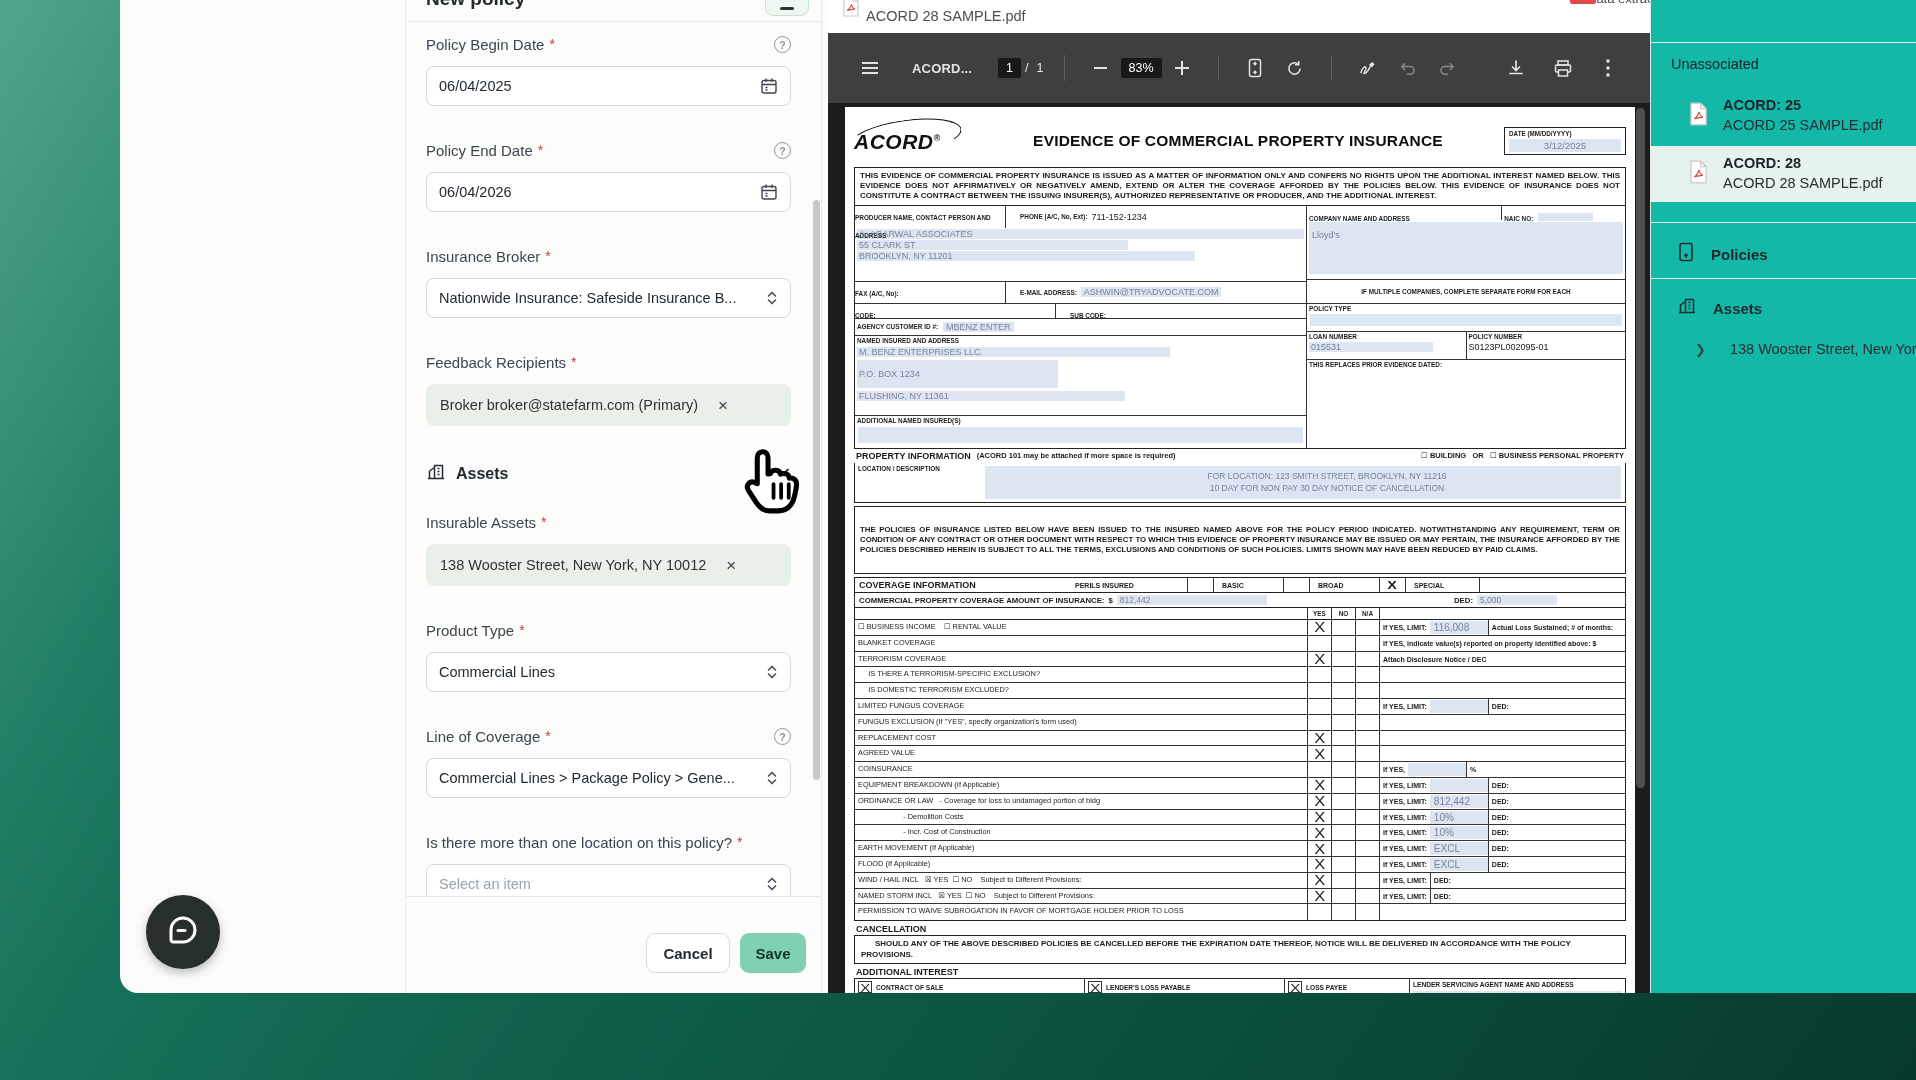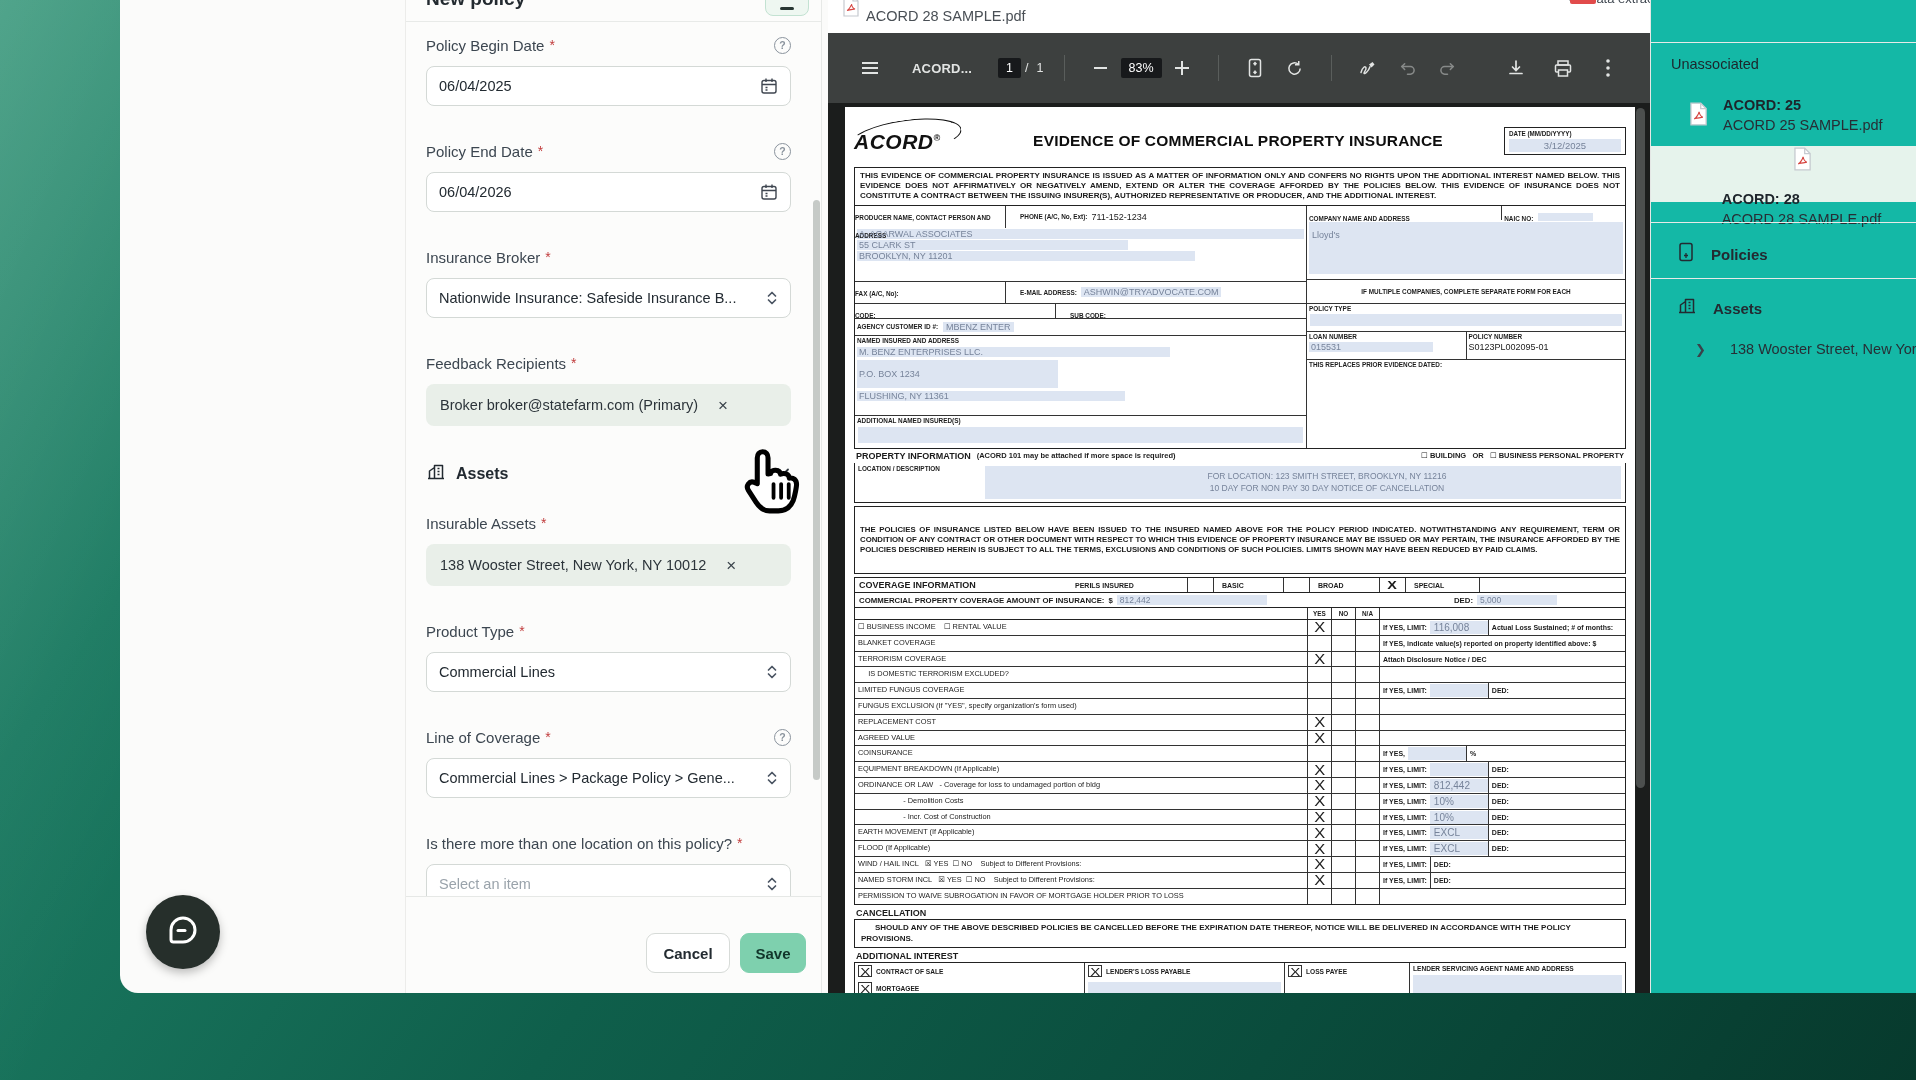--- a/index.html
+++ b/index.html
@@ -26,21 +26,21 @@
                 background:#fcfcfb; border-left:1px solid #ececea; border-right:1px solid #e7e9e7; }
   .form-head { position:relative; height:22px; border-bottom:1px solid #e8eae8; overflow:hidden; }
   .form-head .cut-title { position:absolute; left:20px; top:-12px; font-size:19px; font-weight:700; color:#232a30; }
   .form-head .head-btn { position:absolute; right:12px; top:-8px; width:44px; height:24px;
                          background:#eef7f1; border:1px solid #c3e2d2; border-radius:8px;
                          display:flex; align-items:flex-end; justify-content:center; padding-bottom:5px; }
   .form-head .head-btn i { width:14px; height:3px; background:#273732; border-radius:2px; display:block; }
 
   .form-scroll { position:absolute; top:22px; left:0; right:0; bottom:97px; padding:14px 30px 0 20px; overflow:hidden; }
   .fgroup { margin-bottom:36px; }
-  .flabel { display:flex; align-items:center; font-size:15px; font-weight:500; color:#3c4650; margin-bottom:12px; height:18px; }
+  .flabel { display:flex; font-size:15px; font-weight:500; color:#3c4650; margin-bottom:12px; height:18px; }
   .req { color:#c13c3c; margin-left:5px; font-size:14px; }
   .help { margin-left:auto; width:17px; height:17px; border-radius:50%; border:1.4px solid #8a939d;
           color:#8a939d; font-size:10.5px; font-weight:700; display:flex; align-items:center; justify-content:center; }
   .help::after { content:"?"; }
   .finput { height:40px; background:#fff; border:1px solid #d4d9d6; border-radius:8px;
             display:flex; align-items:center; padding:0 12px; font-size:14.5px; color:#222a31; }
   .finput .ico { margin-left:auto; display:flex; }
   .chipfield { height:42px; background:#e9efe9; border-radius:8px; display:flex; align-items:center;
                padding:0 14px; font-size:14.5px; color:#2c343a; }
   .chip-x { margin-left:20px; font-size:17px; color:#39424a; line-height:1; cursor:pointer; }
@@ -150,21 +150,21 @@
           font-size:10px; overflow:hidden; }
   .xbox span { transform:scale(1.5,1.15); display:inline-block; }
   .ai-lbl { font-size:6.6px; font-weight:700; }
 
   
   .right-panel { position:absolute; left:1530px; top:0; width:266px; height:993px; background:#14b8a6;
                  border-left:1px solid #e4e7e5; overflow:hidden; }
   .rp-topline { position:absolute; top:42px; left:0; right:0; height:1px; background:#e8eae8; }
   .rp-label { position:absolute; left:20px; top:56px; font-size:14.5px; color:#1d242b; }
   .doc-item { position:absolute; left:0; right:0; height:56px; display:flex; align-items:center; padding-left:36px; gap:14px; cursor:pointer; }
-  .doc-item.sel { background:#e6f3ec;flex-direction:column; }
+  .doc-item.sel { background:#e6f3ec; }
   .doc-t { font-size:14.5px; font-weight:700; color:#1d242b; line-height:1.35; }
   .doc-f { font-size:14.5px; font-weight:400; color:#272e35; line-height:1.35; }
   .rp-div { position:absolute; left:0; right:0; height:1px; background:#e8eae8; }
   .rp-row { position:absolute; left:0; right:0; height:44px; display:flex; align-items:center; padding-left:26px; gap:16px; cursor:pointer; }
   .rp-row .rt { font-size:15px; font-weight:600; color:#232a31; }
   .asset-row { position:absolute; left:0; right:0; height:34px; display:flex; align-items:center; padding-left:44px; gap:24px; cursor:pointer; }
   .asset-row .chev { font-size:13px; color:#3a424a; }
   .asset-row .at { font-size:14.5px; color:#272e35; white-space:nowrap; }
 </style>
 </head>
@@ -617,20 +617,33 @@
               </div>
               <div class="cov-c"></div>
               <div class="cov-c"></div>
               <div class="cov-right">
                 <span class="cov-r1">Attach Disclosure Notice / DEC</span>
 
                 <span class="cov-r2"></span>
               </div>
             </div>
 
+            <div class="cov-row">
+              <div class="cov-label">&nbsp;&nbsp;&nbsp;&nbsp;&nbsp;IS THERE A TERRORISM-SPECIFIC EXCLUSION?</div>
+              <div class="cov-c">
+                <span></span>
+              </div>
+              <div class="cov-c"></div>
+              <div class="cov-c"></div>
+              <div class="cov-right">
+                <span class="cov-r1"></span>
+
+                <span class="cov-r2"></span>
+              </div>
+            </div>
 
             <div class="cov-row">
               <div class="cov-label">&nbsp;&nbsp;&nbsp;&nbsp;&nbsp;IS DOMESTIC TERRORISM EXCLUDED?</div>
               <div class="cov-c">
                 <span></span>
               </div>
               <div class="cov-c"></div>
               <div class="cov-c"></div>
               <div class="cov-right">
                 <span class="cov-r1"></span>

